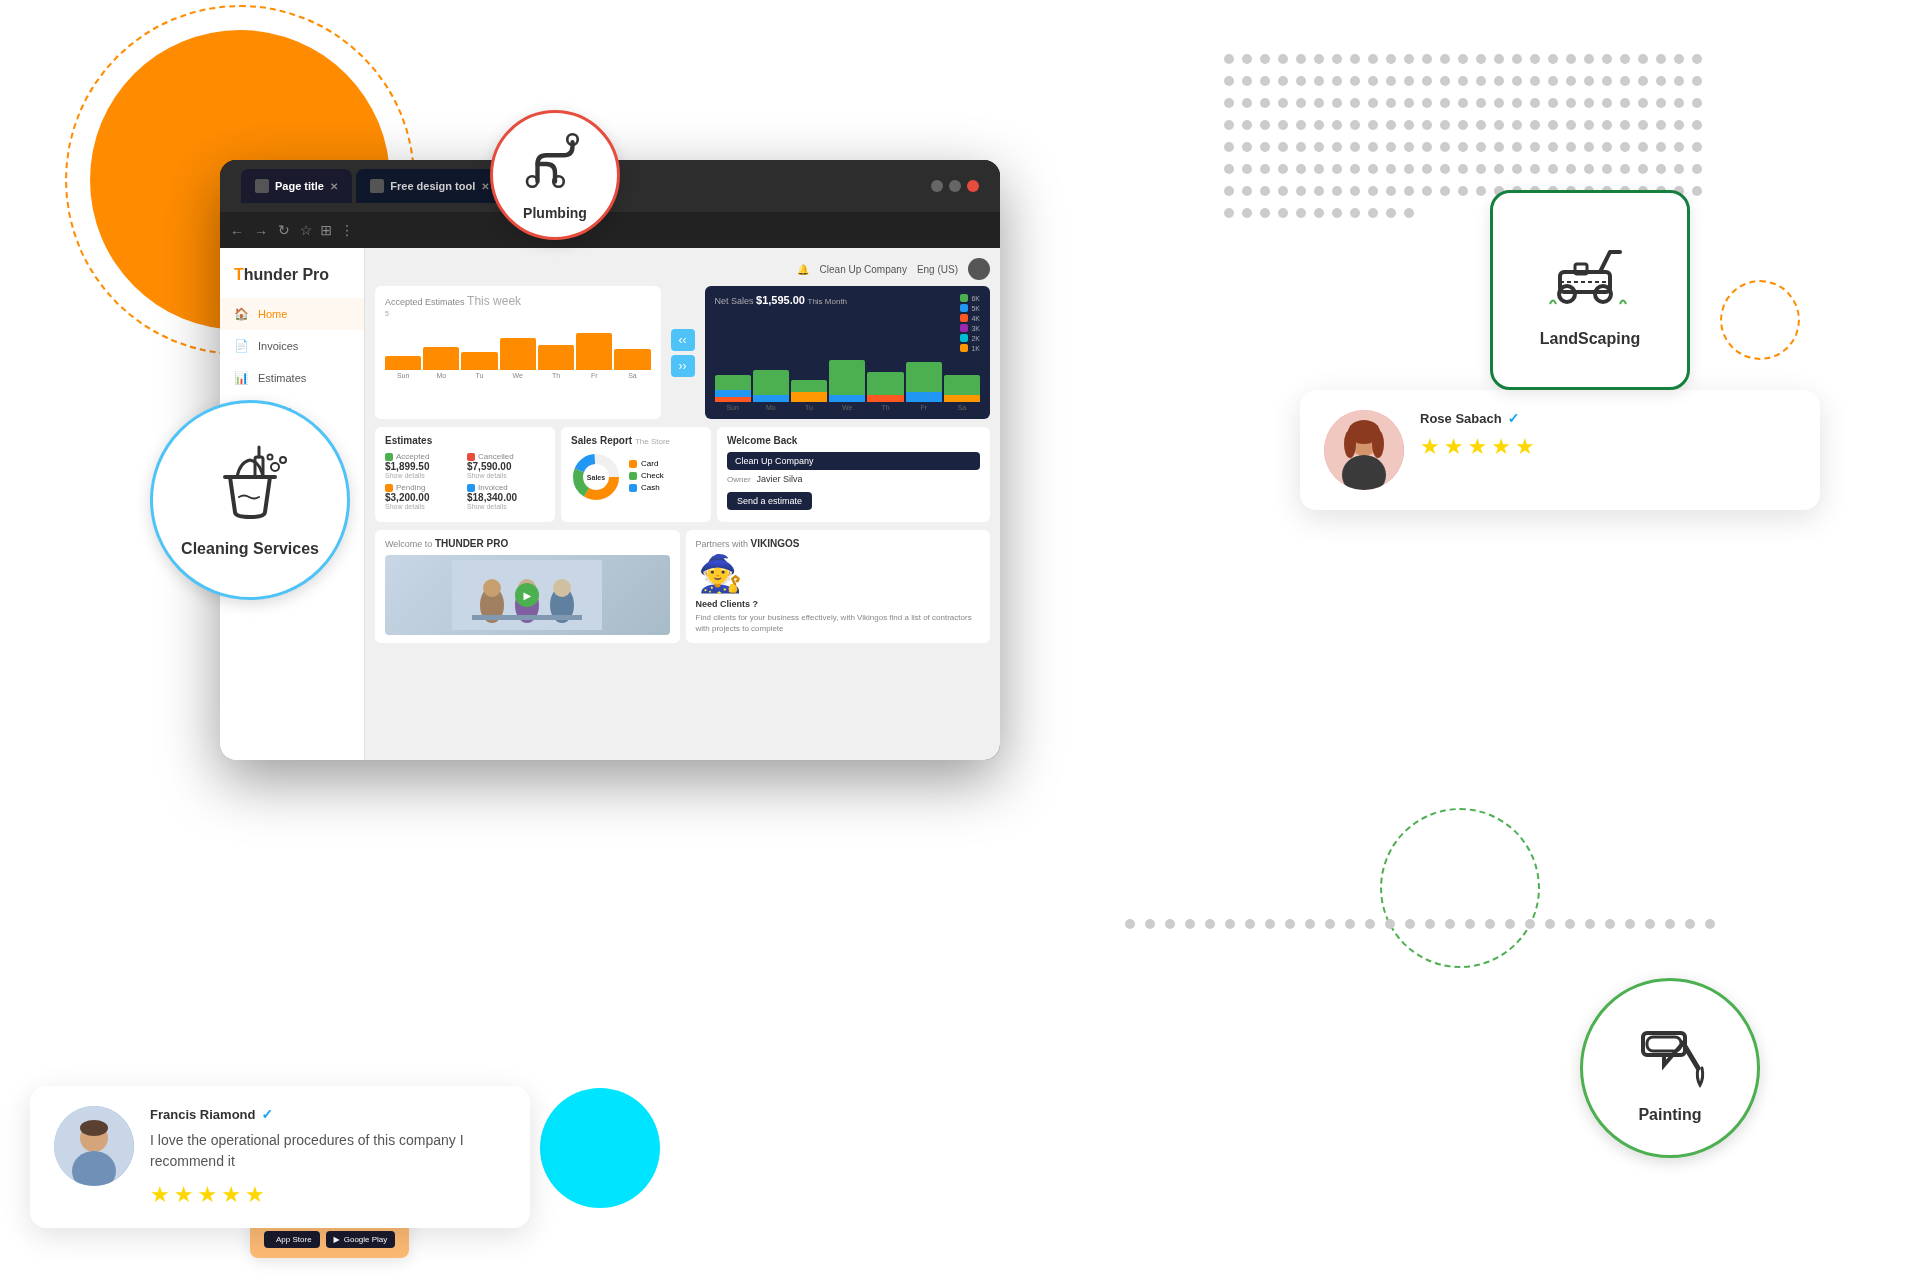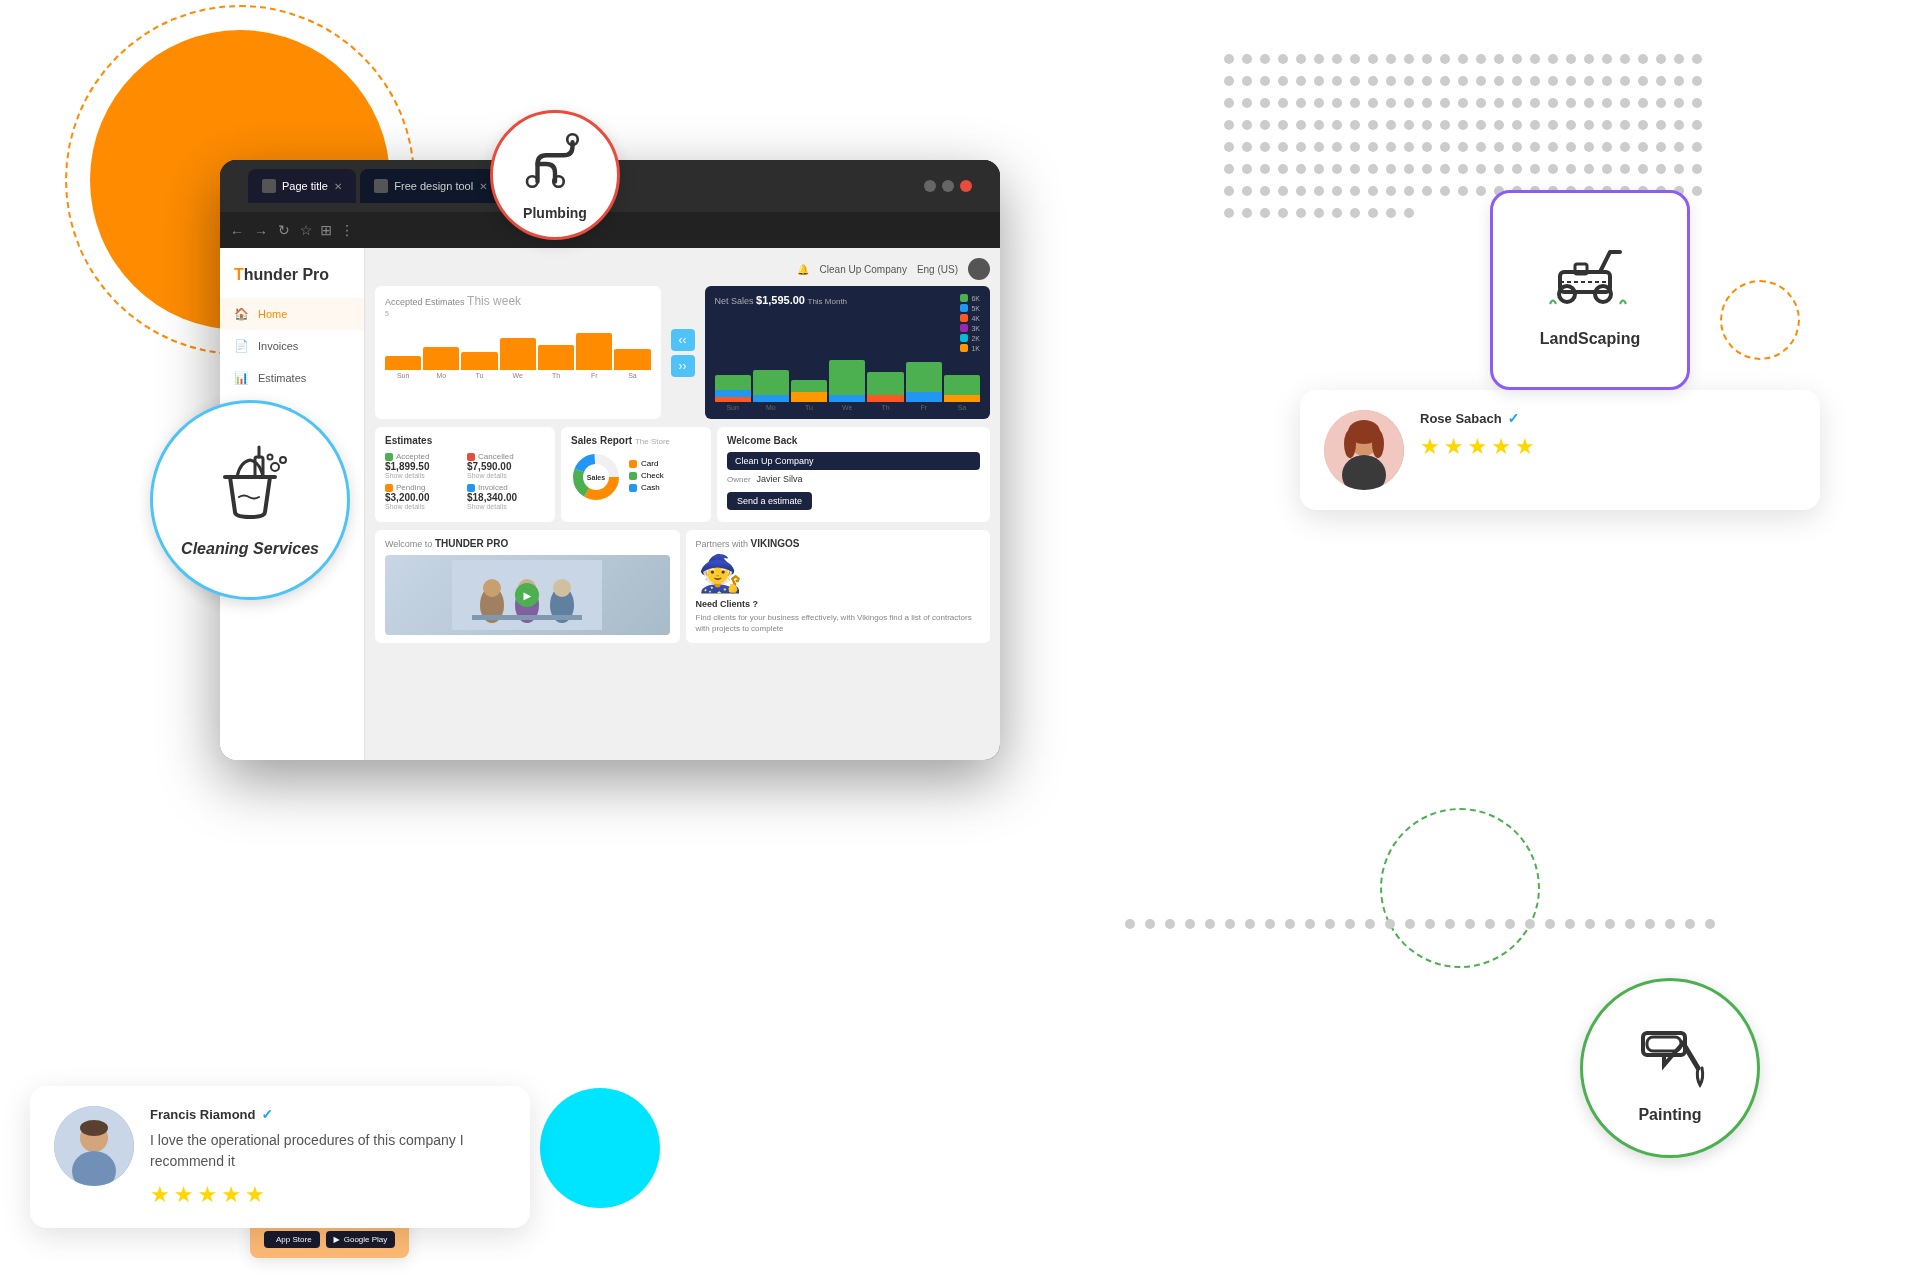--- a/index.html
+++ b/index.html
@@ -63,22 +63,23 @@
       box-shadow: 0 20px 60px rgba(0,0,0,0.4);
       overflow: hidden;
     }
 
     
     .browser-chrome {
       background: #2d2d2d;
       height: 52px;
       display: flex;
       align-items: center;
-      padding: 0 28px;
+      padding: 0 21px;
       gap: 8px;
+      font-weight: bold;
     }
     .browser-tabs {
       display: flex;
       align-items: center;
       gap: 4px;
       flex: 1;
     }
     .browser-tab {
       background: #0f172a;
       border-radius: 8px 8px 0 0;
@@ -515,33 +516,32 @@
       justify-content: center;
       z-index: 10;
       box-shadow: 0 4px 15px rgba(0,0,0,0.15);
     }
     .cleaning-label {
       font-size: 16px;
       font-weight: 600;
       color: #333;
       text-align: center;
       margin-top: 8px;
-      font-style: italic;
     }
 
     
     .landscaping-icon {
       position: absolute;
       top: 190px;
       right: 230px;
       width: 200px;
       height: 200px;
       background: #fff;
       border-radius: 20px;
-      border: 3px solid #8b5cf6;
+      border: 3px solid #15803d;
       display: flex;
       flex-direction: column;
       align-items: center;
       justify-content: center;
       z-index: 10;
       box-shadow: 0 4px 15px rgba(0,0,0,0.1);
       margin-left: 48px;
     }
     .landscaping-label {
       font-size: 16px;

